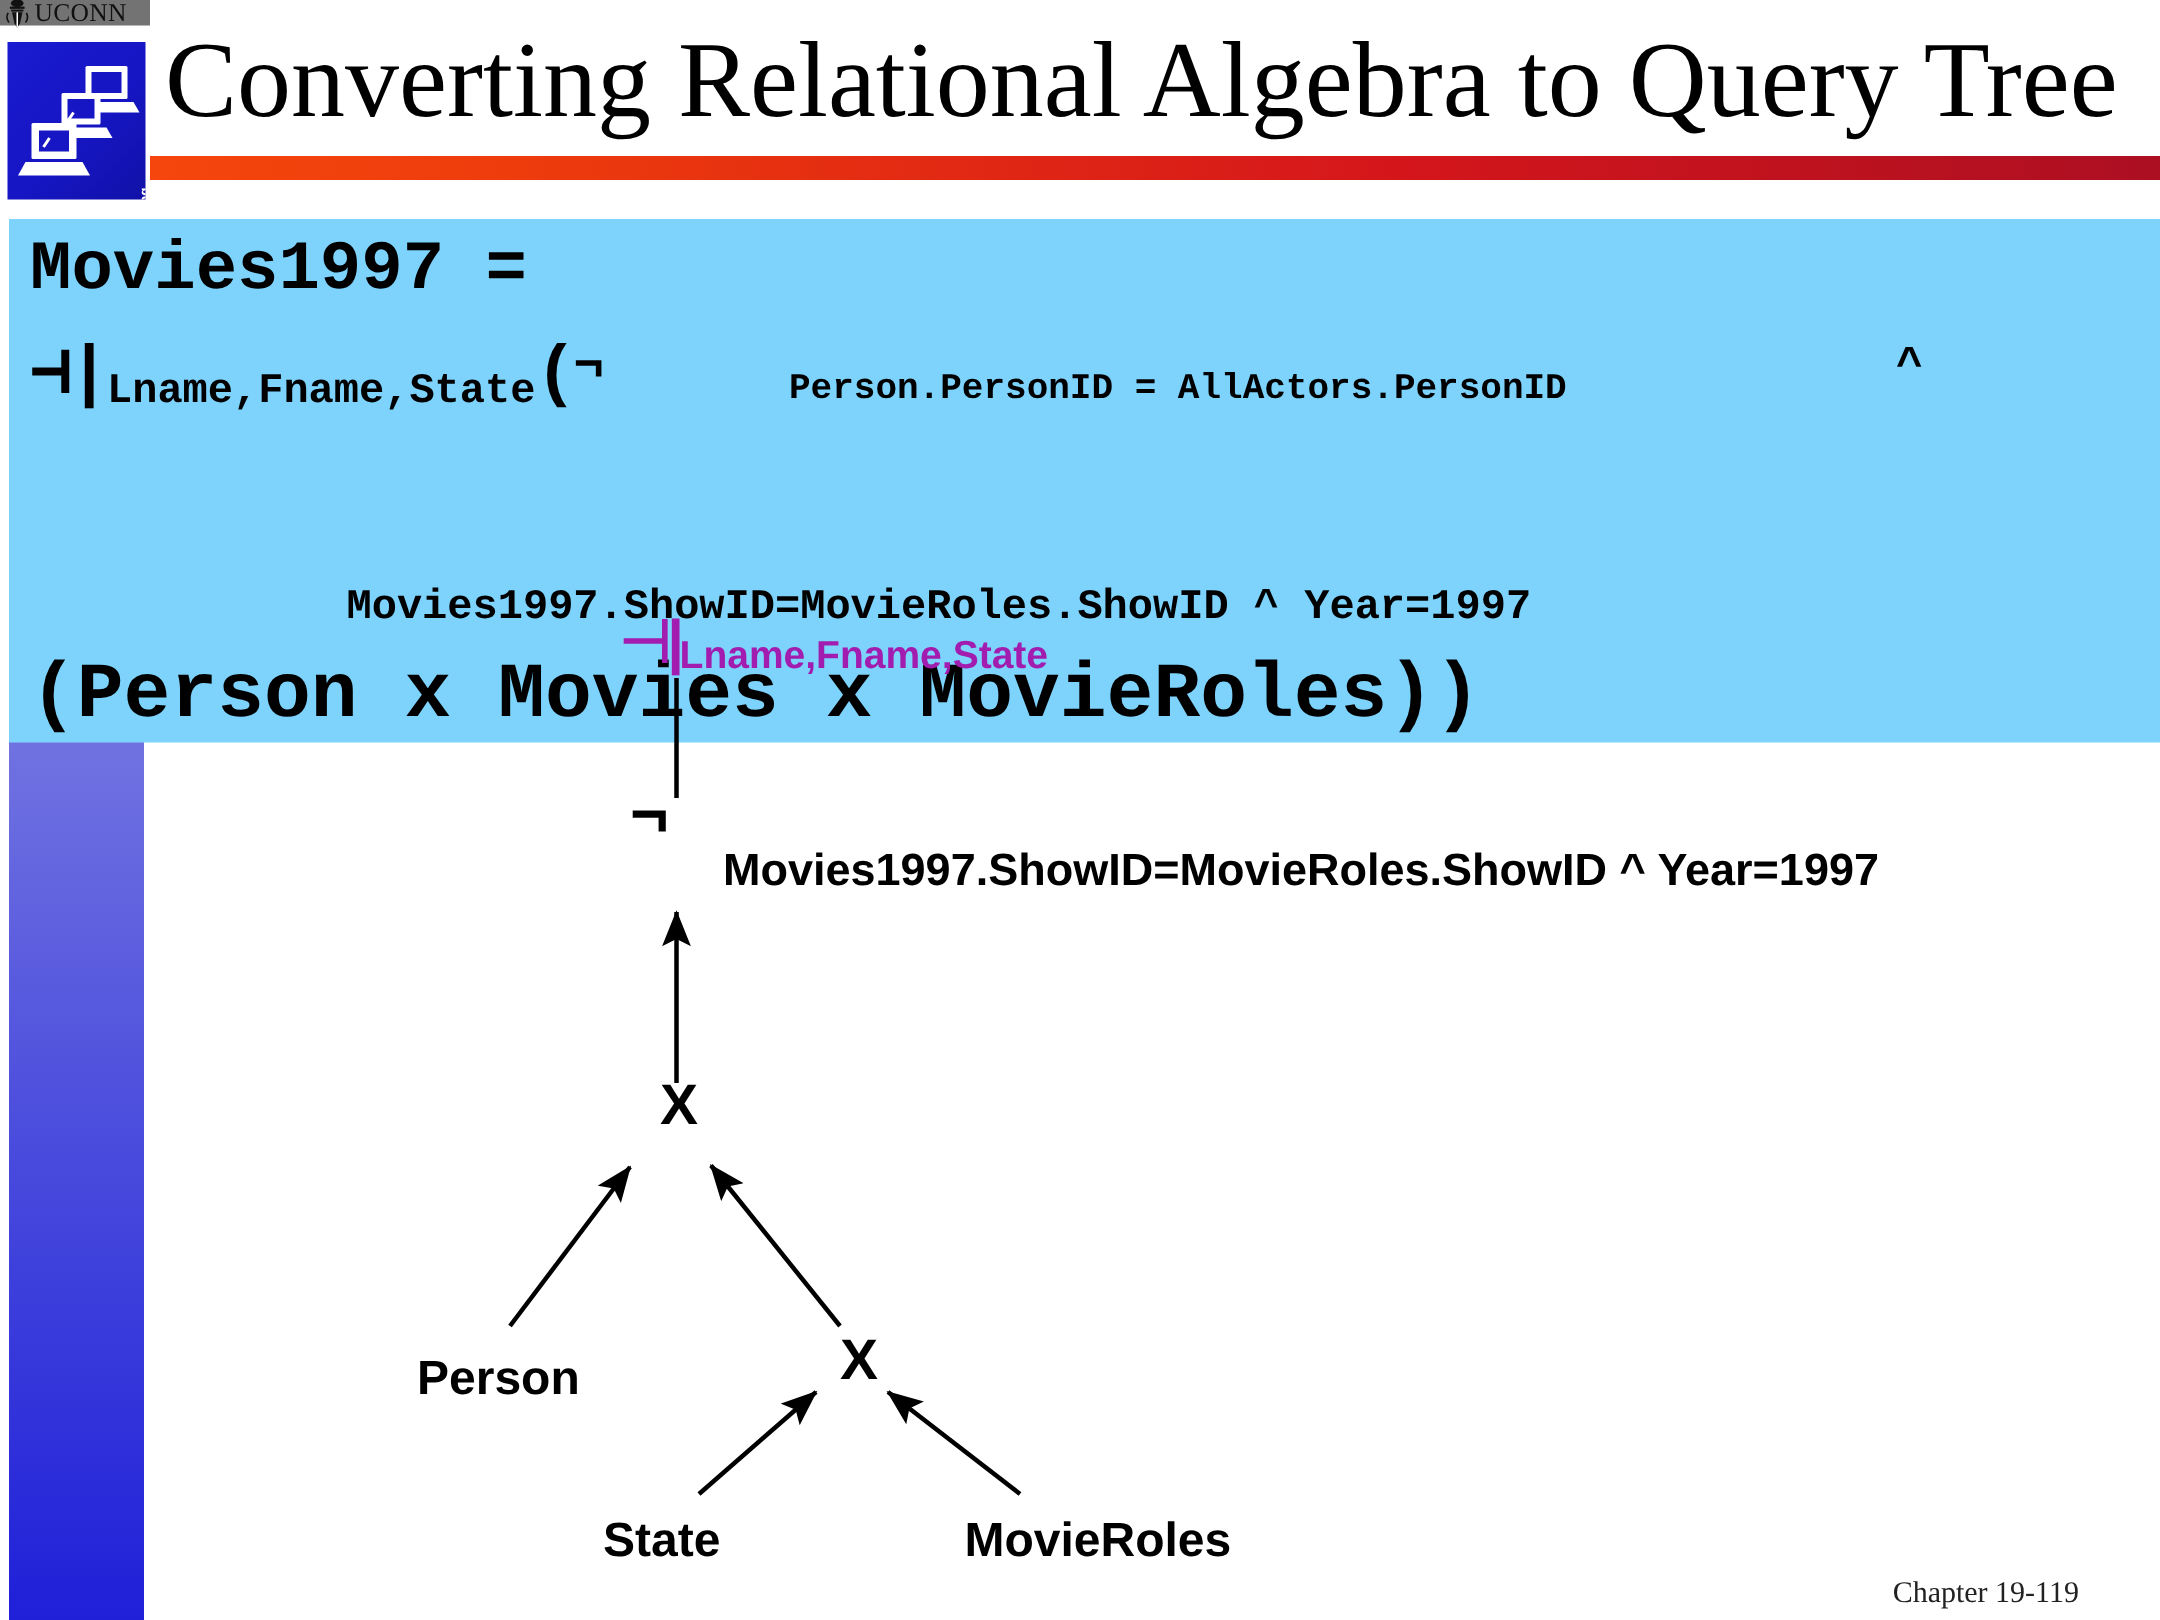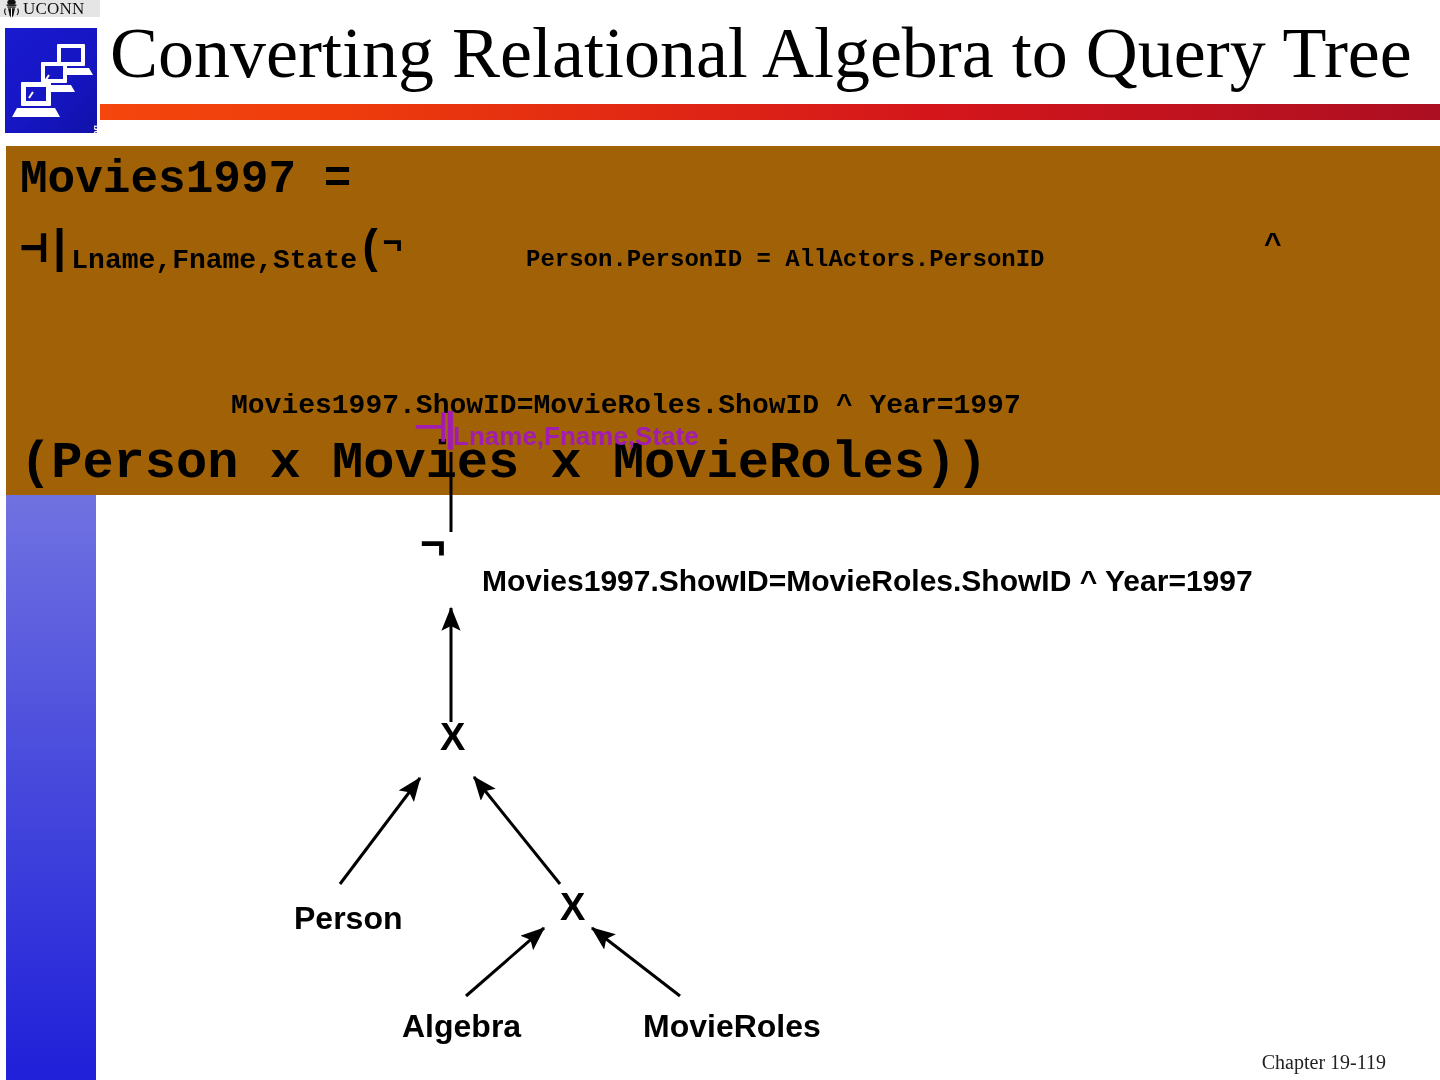--- a/index.html
+++ b/index.html
@@ -18,21 +18,21 @@
     background:linear-gradient(to bottom,#9a9ce6 0%,#7a7ce2 30%,#4b4ddd 65%,#1f20d8 100%);
     z-index:1;
   }
 
   
   #logo-wrap{
     position:absolute; left:0px; top:0px; width:100px; height:135px; z-index:4;
   }
   #uconn-word{
     position:absolute; left:0px; top:0px; width:100px; height:17px;
-    background:#e5e5e5;
+    background:#737373;
     display:flex; align-items:center; gap:3px; padding-left:3px;
   }
   #uconn-crest{ width:17px; height:20px; flex:0 0 auto; }
   #uconn-text{
     font-family:"Liberation Serif", serif;
     font-size:17px; letter-spacing:.2px; color:#111; line-height:1;
   }
   #logo-square{
     position:absolute; left:5px; top:28px; width:92px; height:105px;
     background:linear-gradient(135deg,#1a1ad0 0%,#1616c4 55%,#1111a8 100%);
@@ -53,21 +53,21 @@
     white-space:nowrap;
   }
   #title-rule{
     position:absolute; left:100px; top:104px; width:1340px; height:16px;
     background:linear-gradient(to right,#f4460d 0%,#ee3c0c 18%,#d4161b 62%,#ac0f22 100%);
   }
 
   
   #formula-card{
     position:absolute; left:6px; top:146px; width:1434px; height:349px;
-    background:#a16207; z-index:3;
+    background:#7dd3fc; z-index:3;
   }
   .mono{
     font-family:"Liberation Mono","DejaVu Sans Mono",monospace;
     font-weight:bold; color:#000;
   }
   #eq-line1{ position:absolute; left:14px; top:8px; font-size:46px; letter-spacing:0px; }
   #eq-line2{ position:absolute; left:14px; top:60px; font-size:46px; white-space:nowrap;margin-top:13px; }
   #eq-line2 .sub{ font-size:28px; vertical-align:-6px; }
   #eq-line2 .pi{ font-size:46px; letter-spacing:-2px; }
   #eq-line2 .notg{ font-size:34px; vertical-align:9px; }
@@ -99,21 +99,21 @@
 
   
   #tree-layer{ position:absolute; left:0; top:0; width:1440px; height:1080px; z-index:5; }
   .tnode{
     position:absolute; font-family:"Liberation Sans", sans-serif;
     font-weight:bold; color:#000; white-space:nowrap;
   }
   #sel-sigma{ left:420px; top:518px; font-size:44px; }
   #node-x-top{ left:440px; top:716px; font-size:38px; }
   #node-x-mid{ left:560px; top:886px; font-size:38px; }
-  #leaf-person{ left:278px; top:900px; font-size:32px;margin-left:16px; }
+  #leaf-person{ left:278px; top:900px; font-size:32px; }
   #leaf-movies{ left:402px; top:1008px; font-size:32px; }
   #leaf-movieroles{ left:643px; top:1008px; font-size:32px; }
   #sel-cond{
     position:absolute; left:482px; top:562px; font-size:30px; line-height:38px;
     font-family:"Liberation Sans", sans-serif; font-weight:bold; color:#000;
     white-space:nowrap;
   }
 
   
   #footer{
@@ -211,17 +211,17 @@
 
   <div class="tnode" id="sel-sigma">¬</div>
 
   <div id="sel-cond">
     <div>Movies1997.ShowID=MovieRoles.ShowID ^ Year=1997</div>
   </div>
 
   <div class="tnode" id="node-x-top">X</div>
   <div class="tnode" id="node-x-mid">X</div>
   <div class="tnode" id="leaf-person">Person</div>
-  <div class="tnode" id="leaf-movies">Algebra</div>
+  <div class="tnode" id="leaf-movies">State</div>
   <div class="tnode" id="leaf-movieroles">MovieRoles</div>
 </div>
 
 <div id="footer">Chapter 19-119</div>
 
 </body></html>

